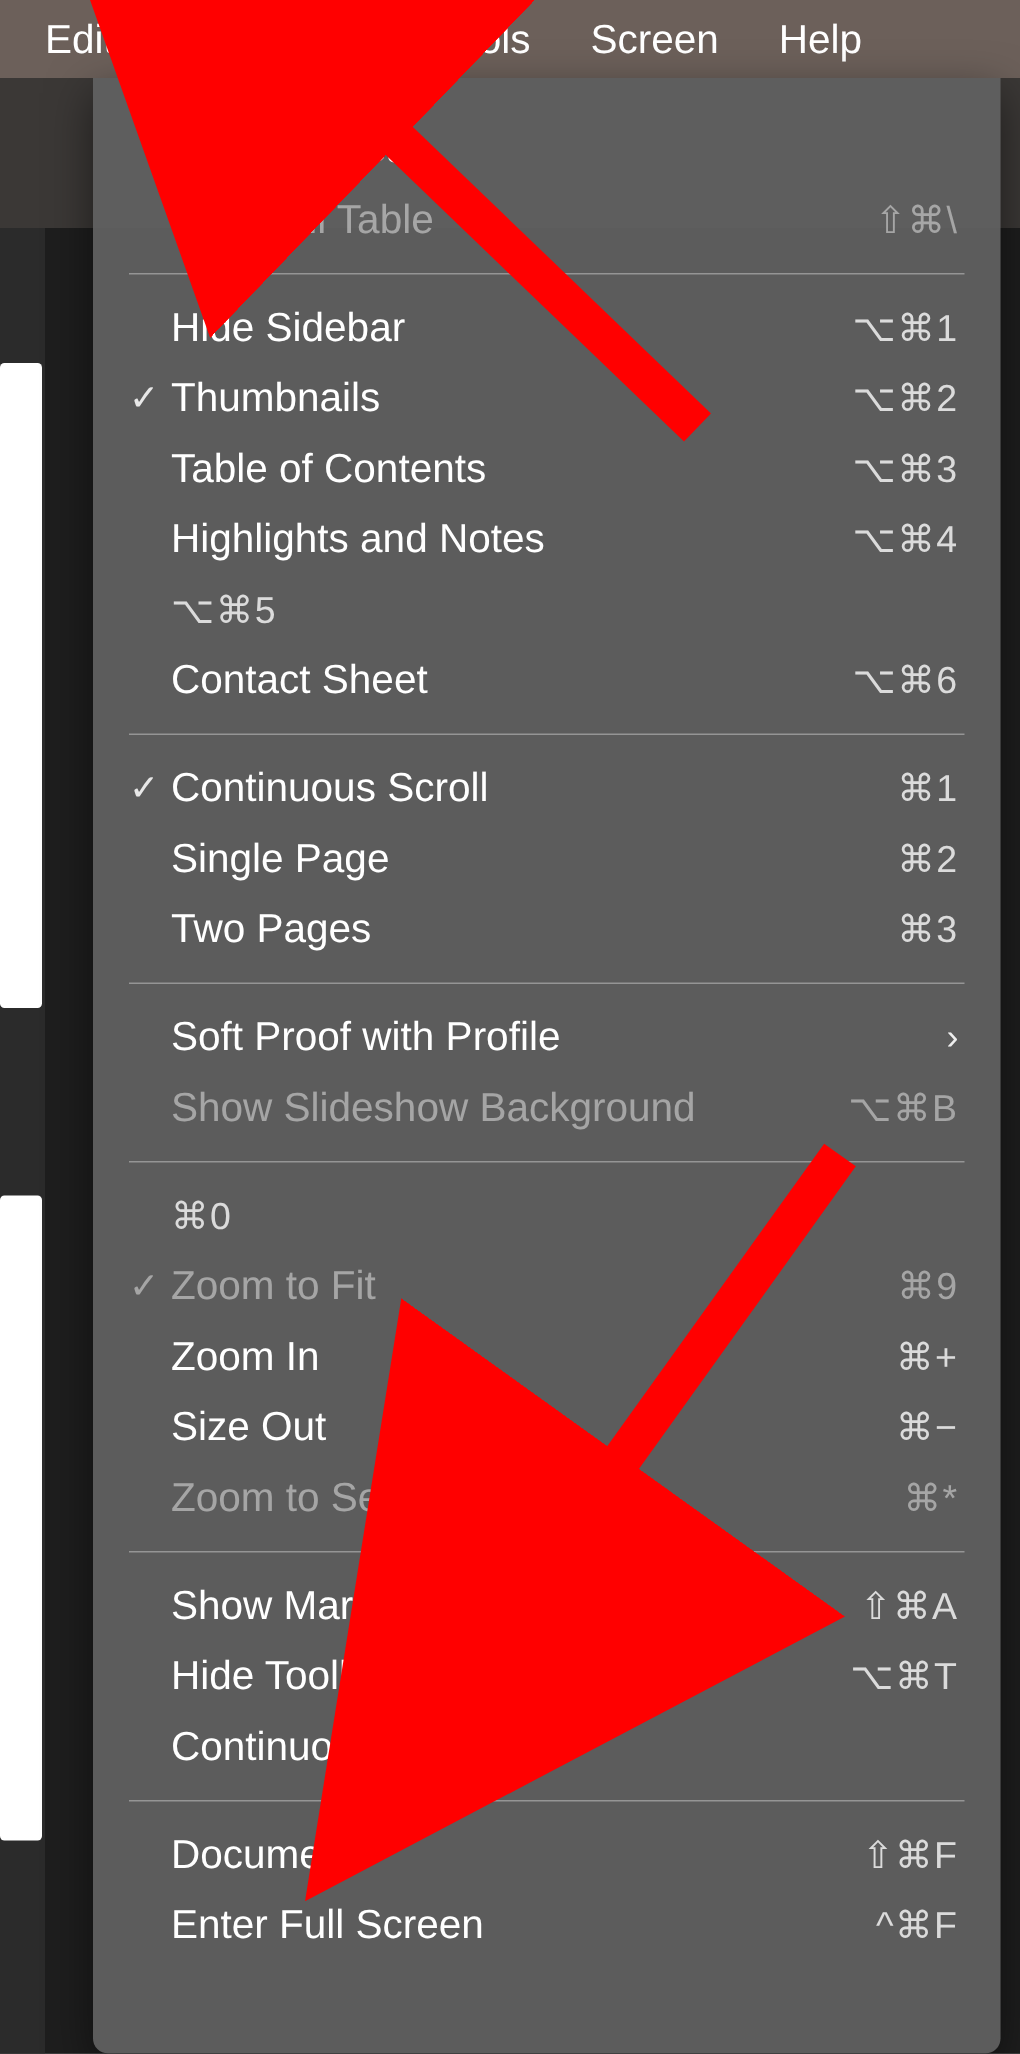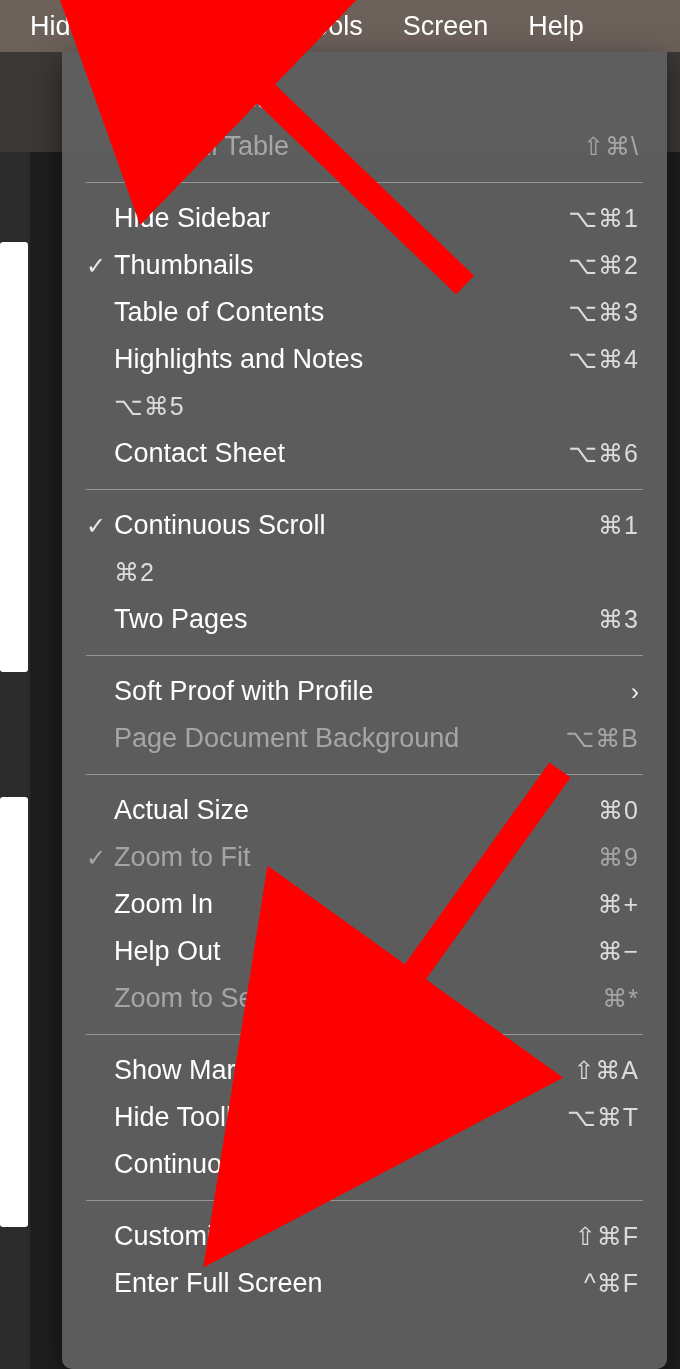--- a/index.html
+++ b/index.html
@@ -65,21 +65,21 @@
   .submenu-arrow { font-size: 24px; color:#eee; }
 
   
   .arrows { position:absolute; top:0; left:0; width:680px; height:1369px; pointer-events:none; }
 </style>
 </head>
 <body>
 
 <div class="menubar" id="menubar">
     <div class="mb-item">
-      <span>Hide</span>
+      <span>Edit</span>
     </div>
     <div class="mb-item active">
       <span>View</span>
     </div>
     <div class="mb-item">
       <span>Go</span>
     </div>
     <div class="mb-item">
       <span>Tools</span>
     </div>
@@ -144,61 +144,61 @@
     </div>
     <div class="sep"></div>
     <div class="group">
       <div class="row">
         <span class="chkcol">✓</span>
         <span class="label">Continuous Scroll</span>
         <span class="shortcut">⌘1</span>
       </div>
       <div class="row">
         <span class="chkcol"></span>
+        <span class="label">Single Page</span>
         <span class="shortcut">⌘2</span>
       </div>
       <div class="row">
         <span class="chkcol"></span>
         <span class="label">Two Pages</span>
         <span class="shortcut">⌘3</span>
       </div>
     </div>
     <div class="sep"></div>
     <div class="group">
       <div class="row">
         <span class="chkcol"></span>
         <span class="label">Soft Proof with Profile</span>
         <span class="submenu-arrow">›</span>
       </div>
       <div class="row disabled">
         <span class="chkcol"></span>
-        <span class="label">Page Document Background</span>
+        <span class="label">Show Slideshow Background</span>
         <span class="shortcut">⌥⌘B</span>
       </div>
     </div>
     <div class="sep"></div>
     <div class="group">
       <div class="row">
         <span class="chkcol"></span>
-        <span class="label">Actual Size</span>
         <span class="shortcut">⌘0</span>
       </div>
       <div class="row disabled">
         <span class="chkcol">✓</span>
         <span class="label">Zoom to Fit</span>
         <span class="shortcut">⌘9</span>
       </div>
       <div class="row">
         <span class="chkcol"></span>
         <span class="label">Zoom In</span>
         <span class="shortcut">⌘+</span>
       </div>
       <div class="row">
         <span class="chkcol"></span>
-        <span class="label">Help Out</span>
+        <span class="label">Size Out</span>
         <span class="shortcut">⌘−</span>
       </div>
       <div class="row disabled">
         <span class="chkcol"></span>
         <span class="label">Zoom to Selection</span>
         <span class="shortcut">⌘*</span>
       </div>
     </div>
     <div class="sep"></div>
     <div class="group">
@@ -215,21 +215,21 @@
       <div class="row">
         <span class="chkcol"></span>
         <span class="label">Continuous Toolbar…</span>
         <span class="shortcut"></span>
       </div>
     </div>
     <div class="sep"></div>
     <div class="group">
       <div class="row">
         <span class="chkcol"></span>
-        <span class="label">Customise</span>
+        <span class="label">Document</span>
         <span class="shortcut">⇧⌘F</span>
       </div>
       <div class="row">
         <span class="chkcol"></span>
         <span class="label">Enter Full Screen</span>
         <span class="shortcut">^⌘F</span>
       </div>
     </div>
   </div>
 

